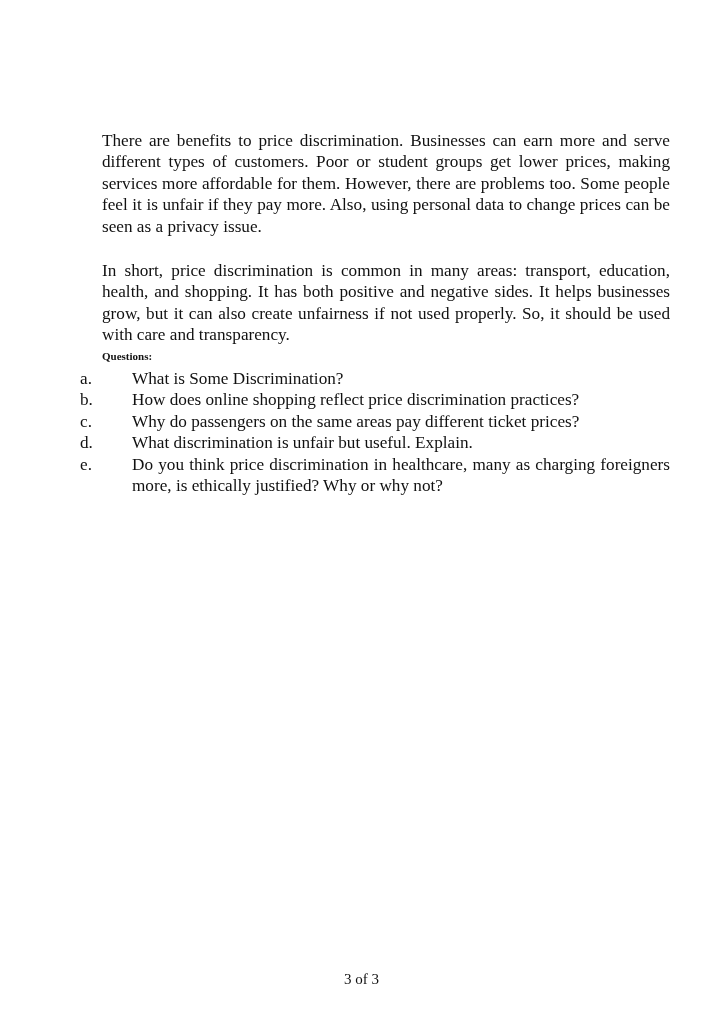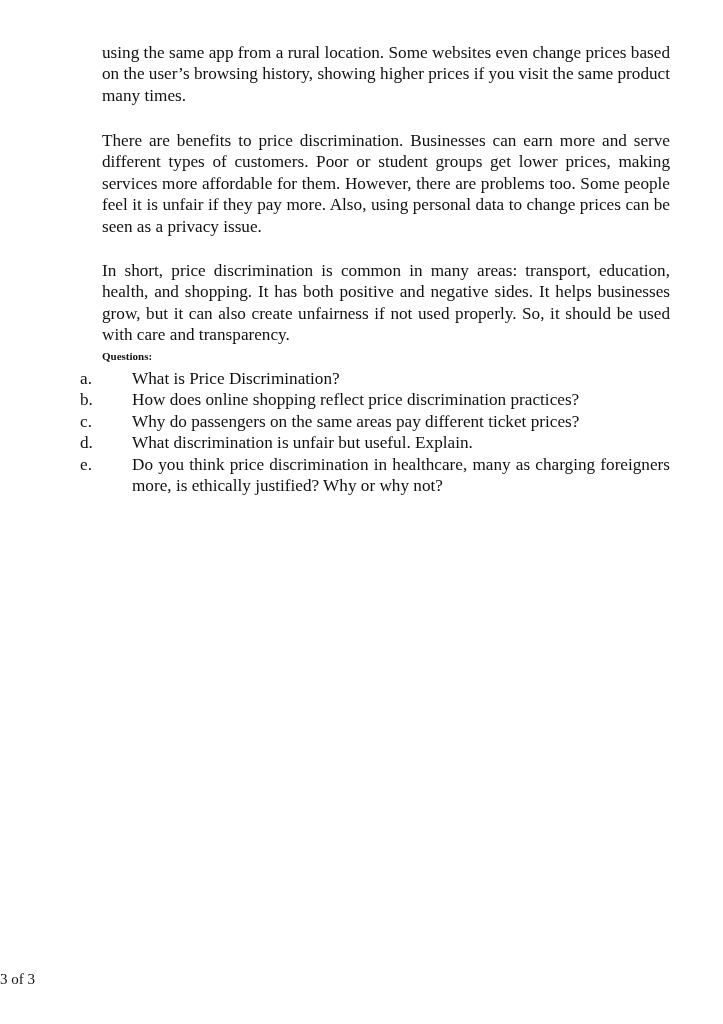--- a/index.html
+++ b/index.html
@@ -65,47 +65,45 @@
     }
     .q-text {
       flex: 1 1 auto;
       text-align: justify;
     }
     .page-number {
       position: absolute;
       left: 0;
       width: 723px;
       top: 970px;
+      text-align: center;
       font-size: 15px;
       line-height: 18px;
     }
   </style>
 </head>
 <body>
 
 <div class="page">
 
-  <div class="body-text p1">
-    <p>using the same app from a rural location. Some websites even change prices based on the user’s browsing history, showing higher prices if you visit the same product many times.</p>
-  </div>
 
   <div class="body-text p3">
     <p>In short, price discrimination is common in many areas: transport, education, health, and shopping. It has both positive and negative sides. It helps businesses grow, but it can also create unfairness if not used properly. So, it should be used with care and transparency.</p>
   </div>
 
   <div class="body-text p2">
     <p>There are benefits to price discrimination. Businesses can earn more and serve different types of customers. Poor or student groups get lower prices, making services more affordable for them. However, there are problems too. Some people feel it is unfair if they pay more. Also, using personal data to change prices can be seen as a privacy issue.</p>
   </div>
 
   <div class="questions-heading">Questions:</div>
 
   <ol class="questions-list">
     <li class="q-item">
       <span class="q-marker">a.</span>
-      <span class="q-text">What is Price Discrimination?</span>
+      <span class="q-text">What is Some Discrimination?</span>
     </li>
     <li class="q-item">
       <span class="q-marker">b.</span>
       <span class="q-text">How does online shopping reflect price discrimination practices?</span>
     </li>
     <li class="q-item">
       <span class="q-marker">c.</span>
       <span class="q-text">Why do passengers on the same areas pay different ticket prices?</span>
     </li>
     <li class="q-item">

